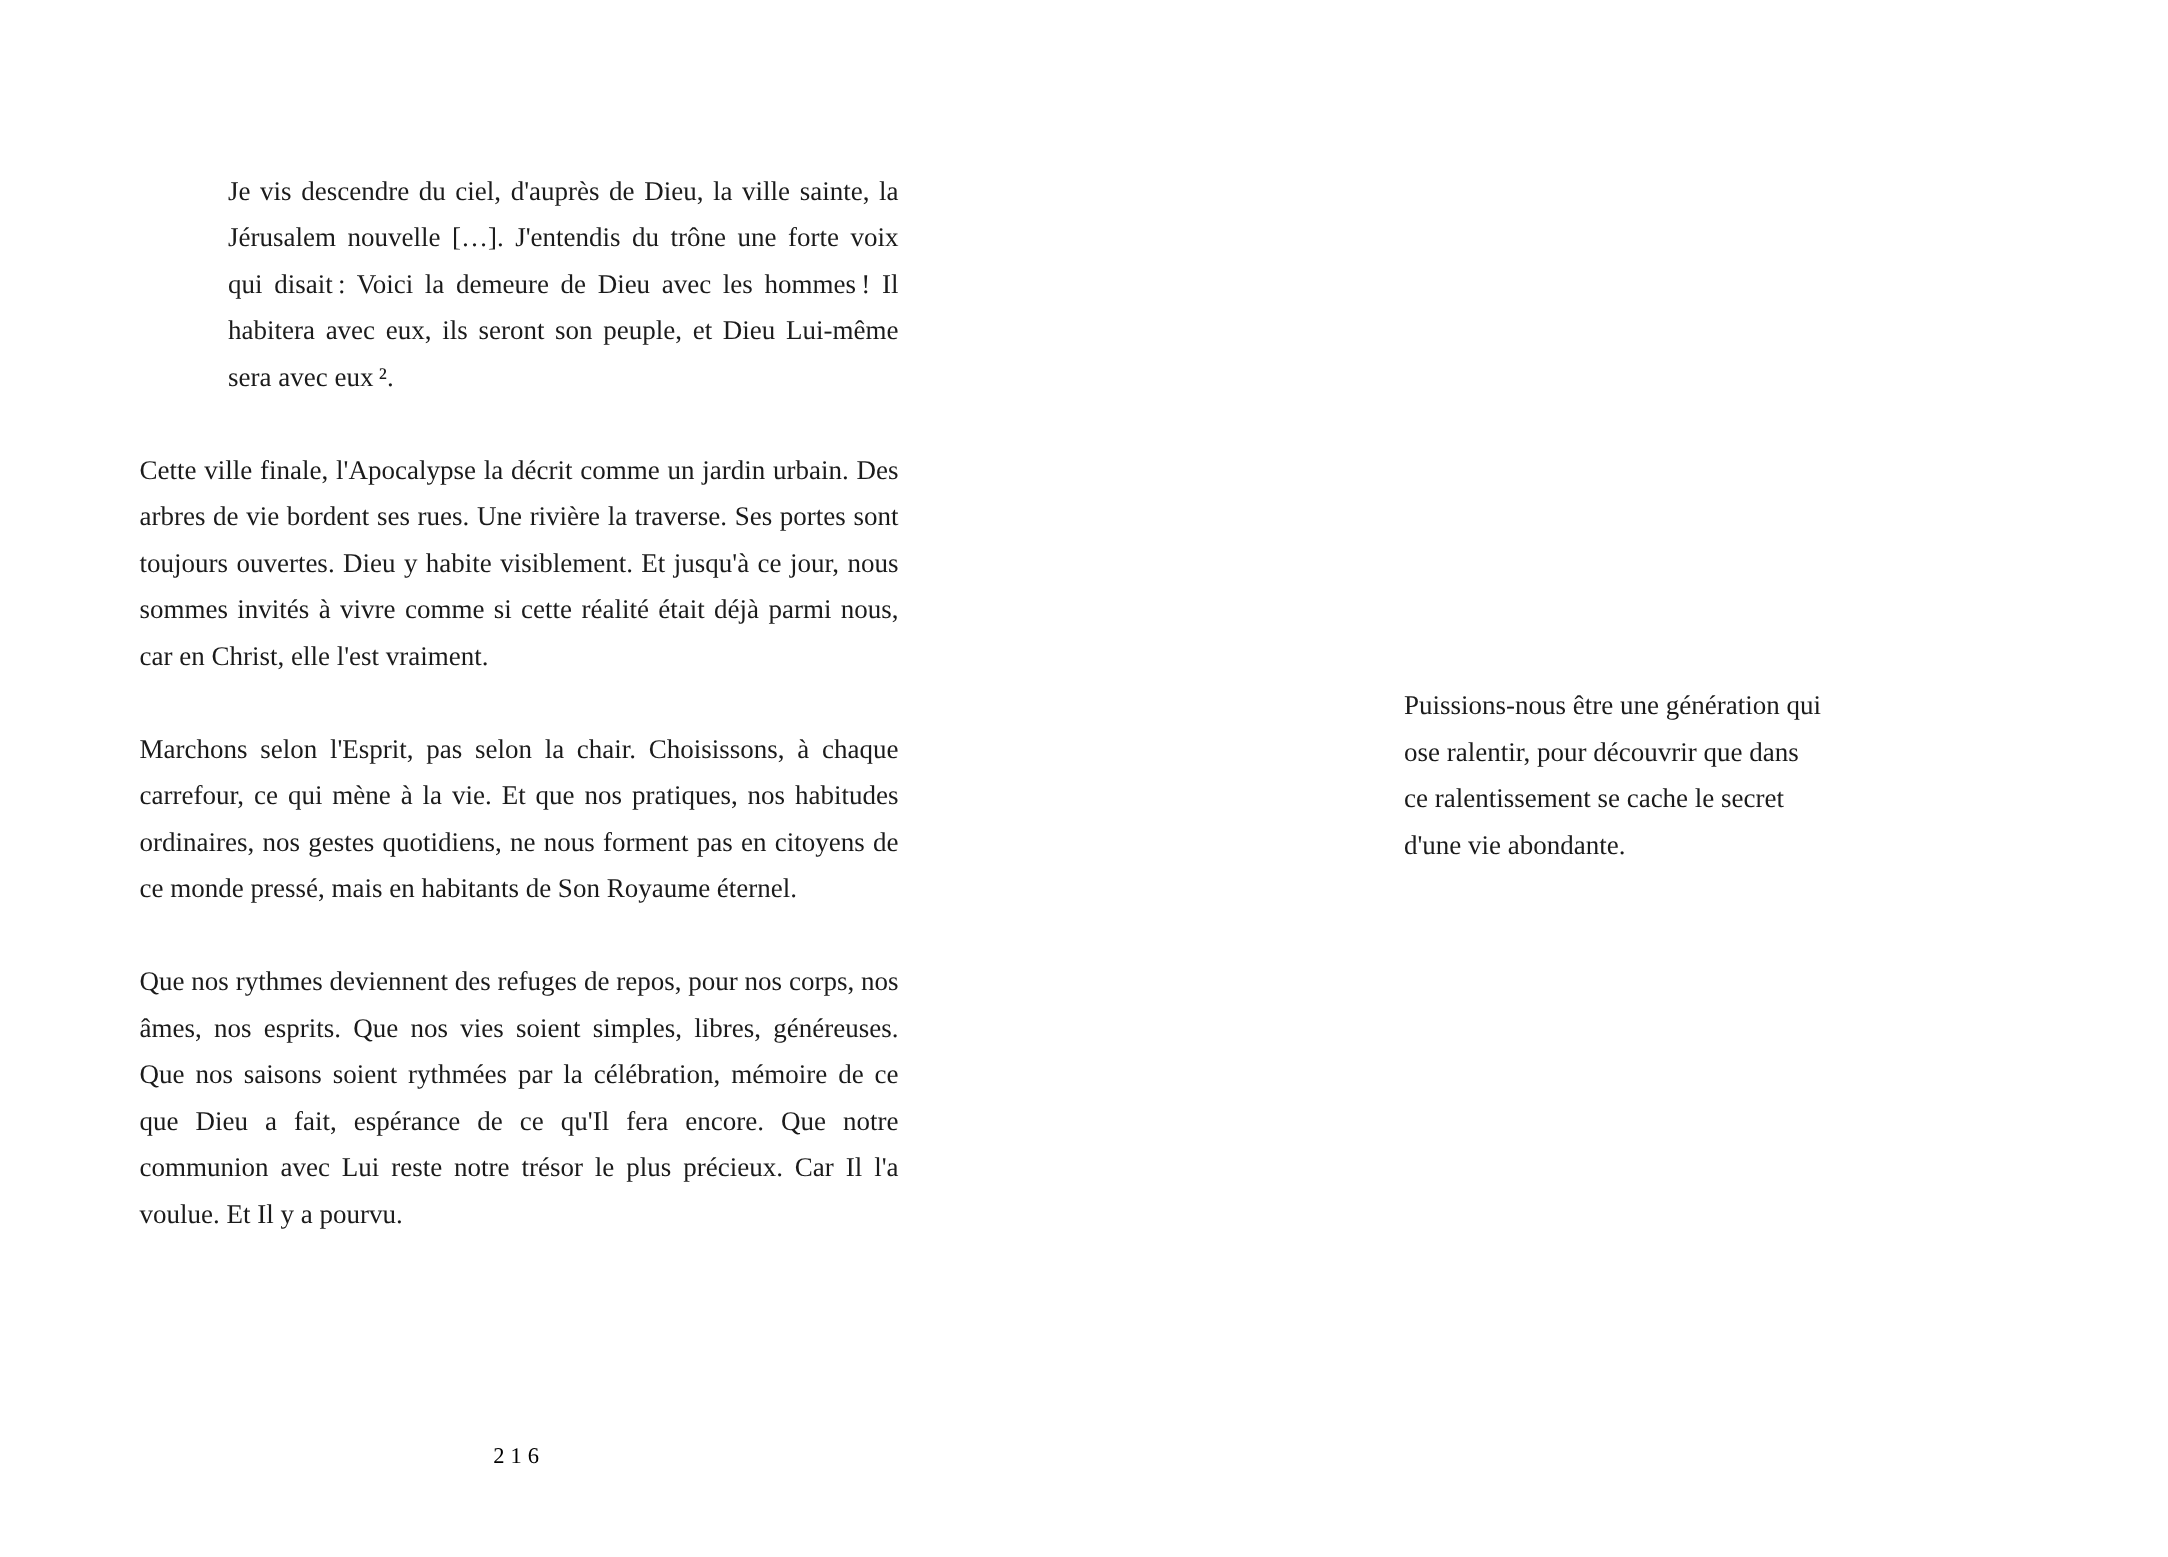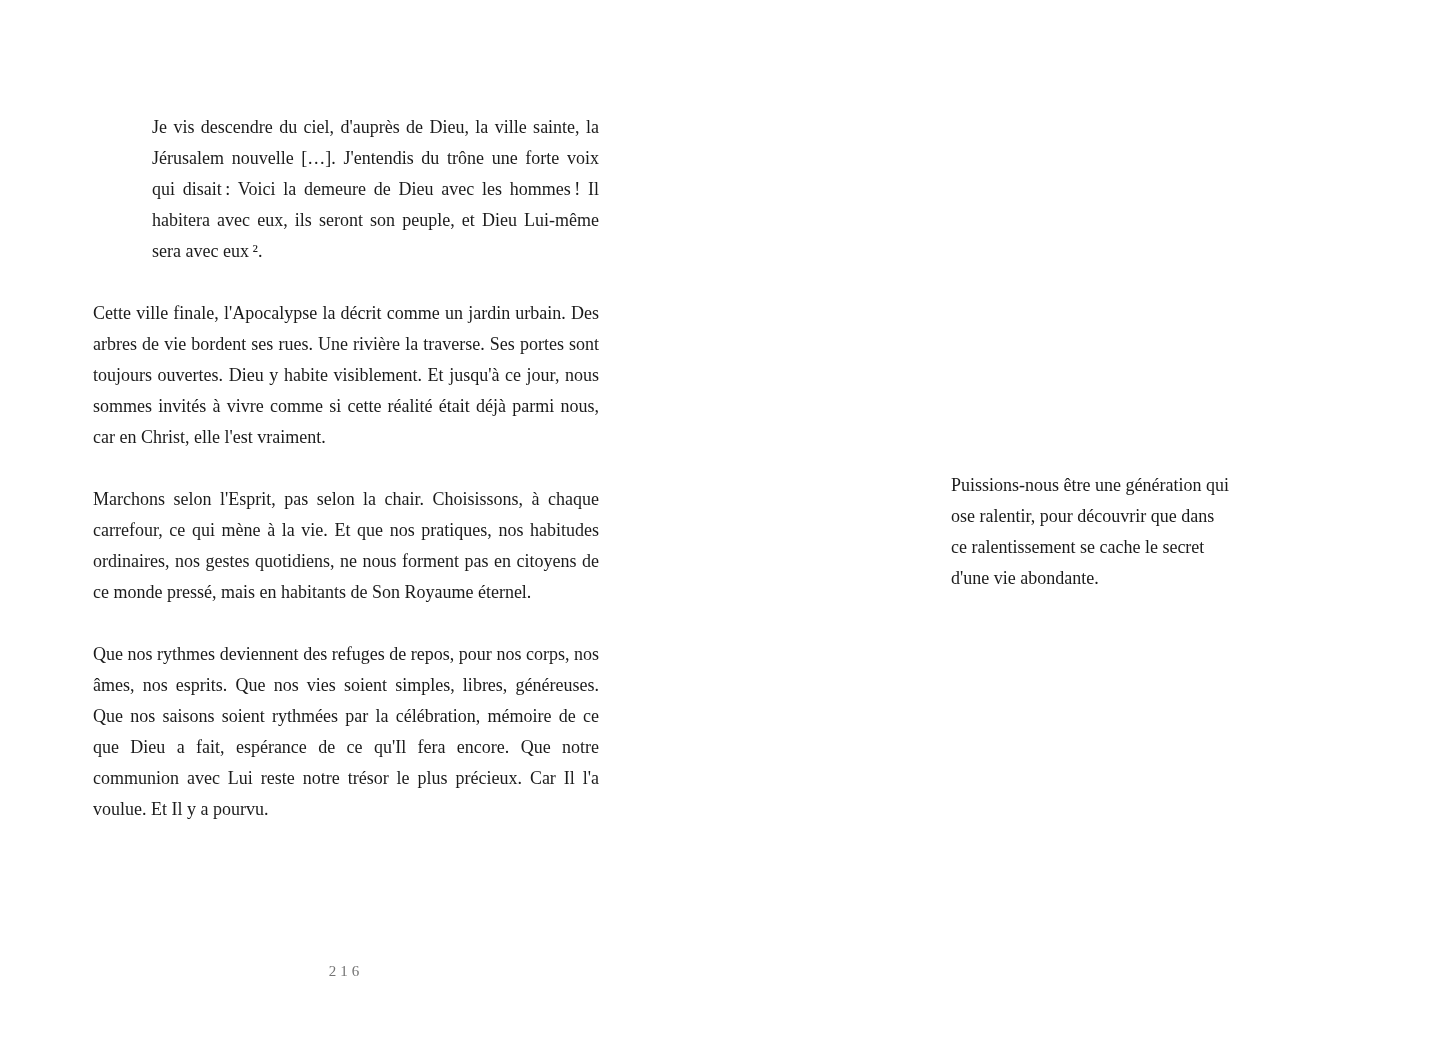--- a/index.html
+++ b/index.html
@@ -49,28 +49,28 @@
     margin: 31px 0 0 0;
   }
   .page-number {
     position: absolute;
     left: 93px;
     top: 963px;
     width: 506px;
     text-align: center;
     font-size: 15px;
     letter-spacing: 4px;
-    color: #737373;
+    color: #000000;
   }
   .pull-quote {
     position: absolute;
     left: 214px; 
     top: 455px;
     width: 340px;
-    margin: 15px;
+    margin: 0;
     font-size: 18px;
     line-height: 31px;
     text-align: left;
     white-space: pre-line;
   }
 </style>
 </head>
 <body>
 
 <div class="spread">

